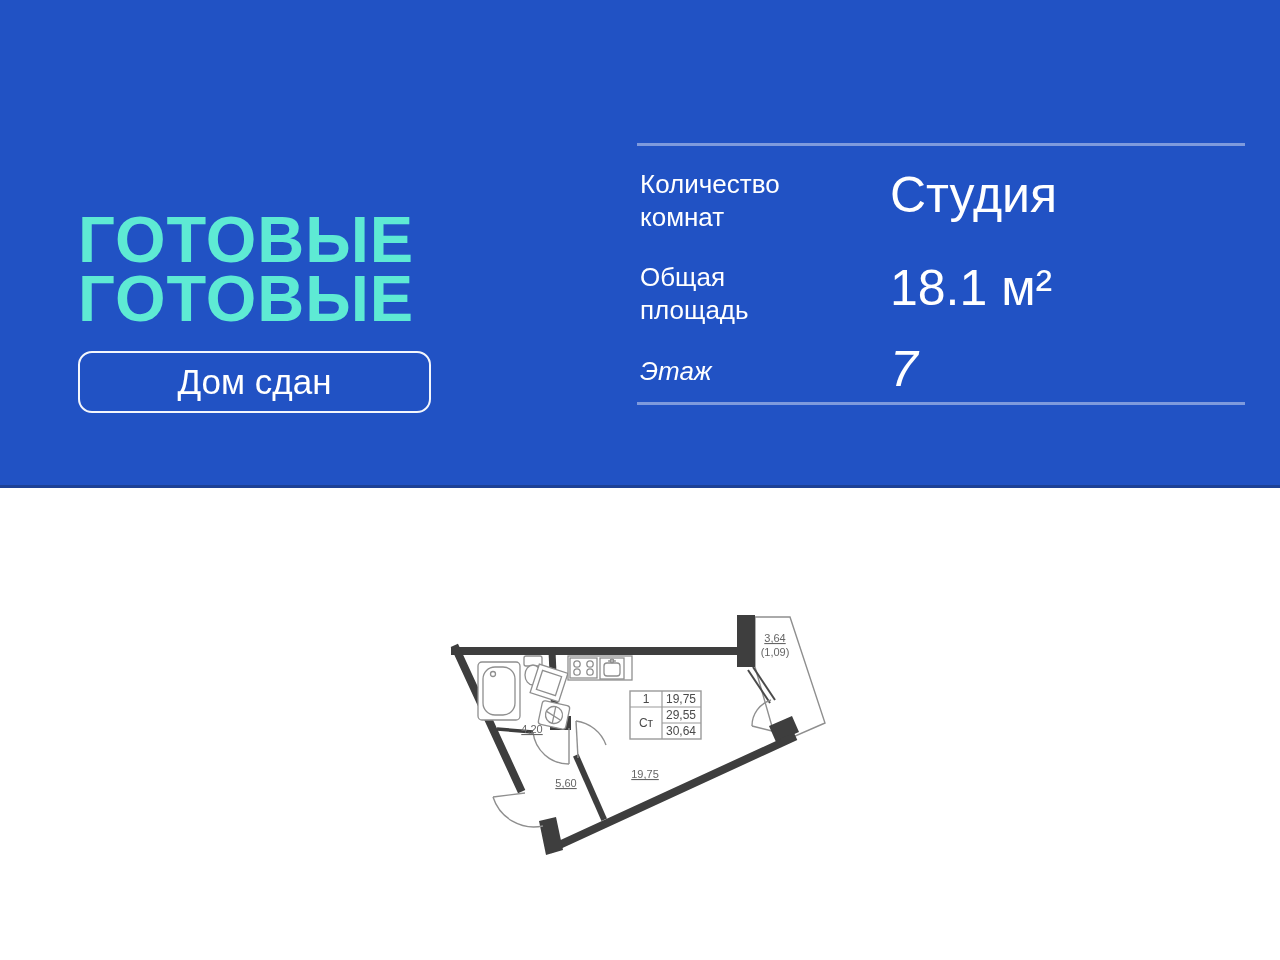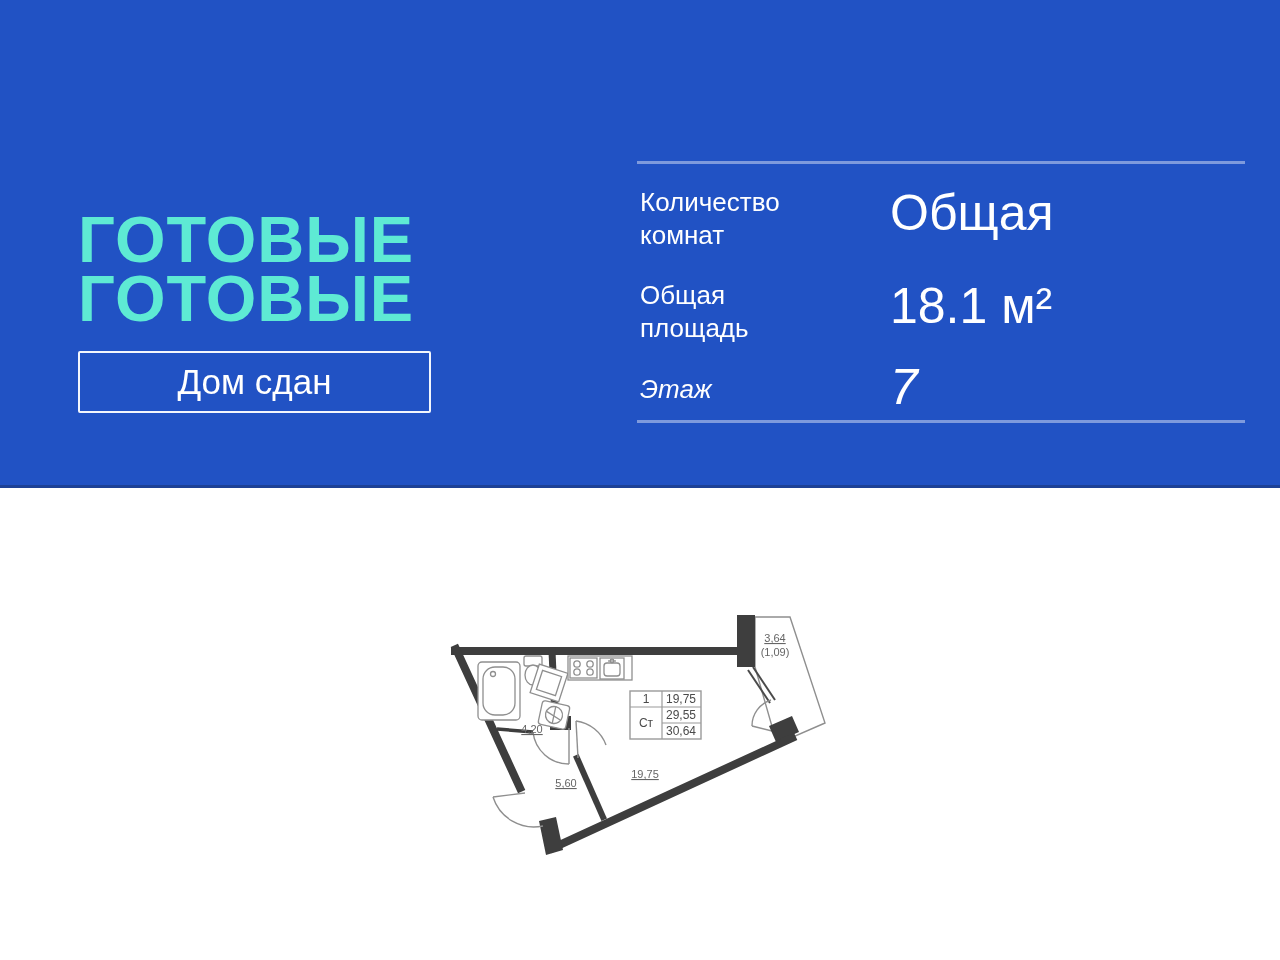--- a/index.html
+++ b/index.html
@@ -12,31 +12,30 @@
     position:absolute;left:0;top:0;width:1280px;height:485px;
     background:var(--banner-blue,#2152C4);
     border-bottom:3px solid rgba(25,45,95,.45);
   }
   .title{
     position:absolute;left:78px;top:210px;
     color:#5eead4;font-weight:bold;font-size:65px;line-height:59px;letter-spacing:1px;
   }
   .badge{
     position:absolute;left:78px;top:351px;width:349px;height:58px;
-    border:2.5px solid rgba(255,255,255,.95);border-radius:2px;
+    border:2.5px solid rgba(255,255,255,.95);border-radius:14px;
     display:flex;align-items:center;justify-content:center;
     color:#fff;font-size:35px;cursor:pointer;background:transparent;
   }
   
   .specs{
     position:absolute;left:637px;top:143px;width:608px;height:256px;
     border-top:3px solid rgba(255,255,255,.42);
     border-bottom:3px solid rgba(255,255,255,.42);
     color:#fff;
-    margin-top:18px;
   }
   .spec-row{position:absolute;left:3px;display:flex;align-items:flex-start;width:600px;}
   .spec-row.r1{top:22px;}
   .spec-row.r2{top:115px;}
   .spec-row.r3{top:196px;font-style:italic;}
   .spec-label{width:250px;font-size:26px;line-height:33px;flex:none;}
   .spec-label span{display:block;max-width:170px;}
   .spec-row.r3 .spec-label{padding-top:13px;}
   .spec-value{font-size:50px;line-height:54px;white-space:nowrap;}
   
@@ -68,21 +67,21 @@
 
   <div class="badge">
     <span>Дом сдан</span>
   </div>
 
   <div class="specs">
     <div class="spec-row r1">
       <div class="spec-label">
         <span>Количество комнат</span>
       </div>
-      <div class="spec-value">Общая</div>
+      <div class="spec-value">Студия</div>
     </div>
     <div class="spec-row r2">
       <div class="spec-label">
         <span>Общая площадь</span>
       </div>
       <div class="spec-value">18.1 м²</div>
     </div>
     <div class="spec-row r3">
       <div class="spec-label">
         <span>Этаж</span>

